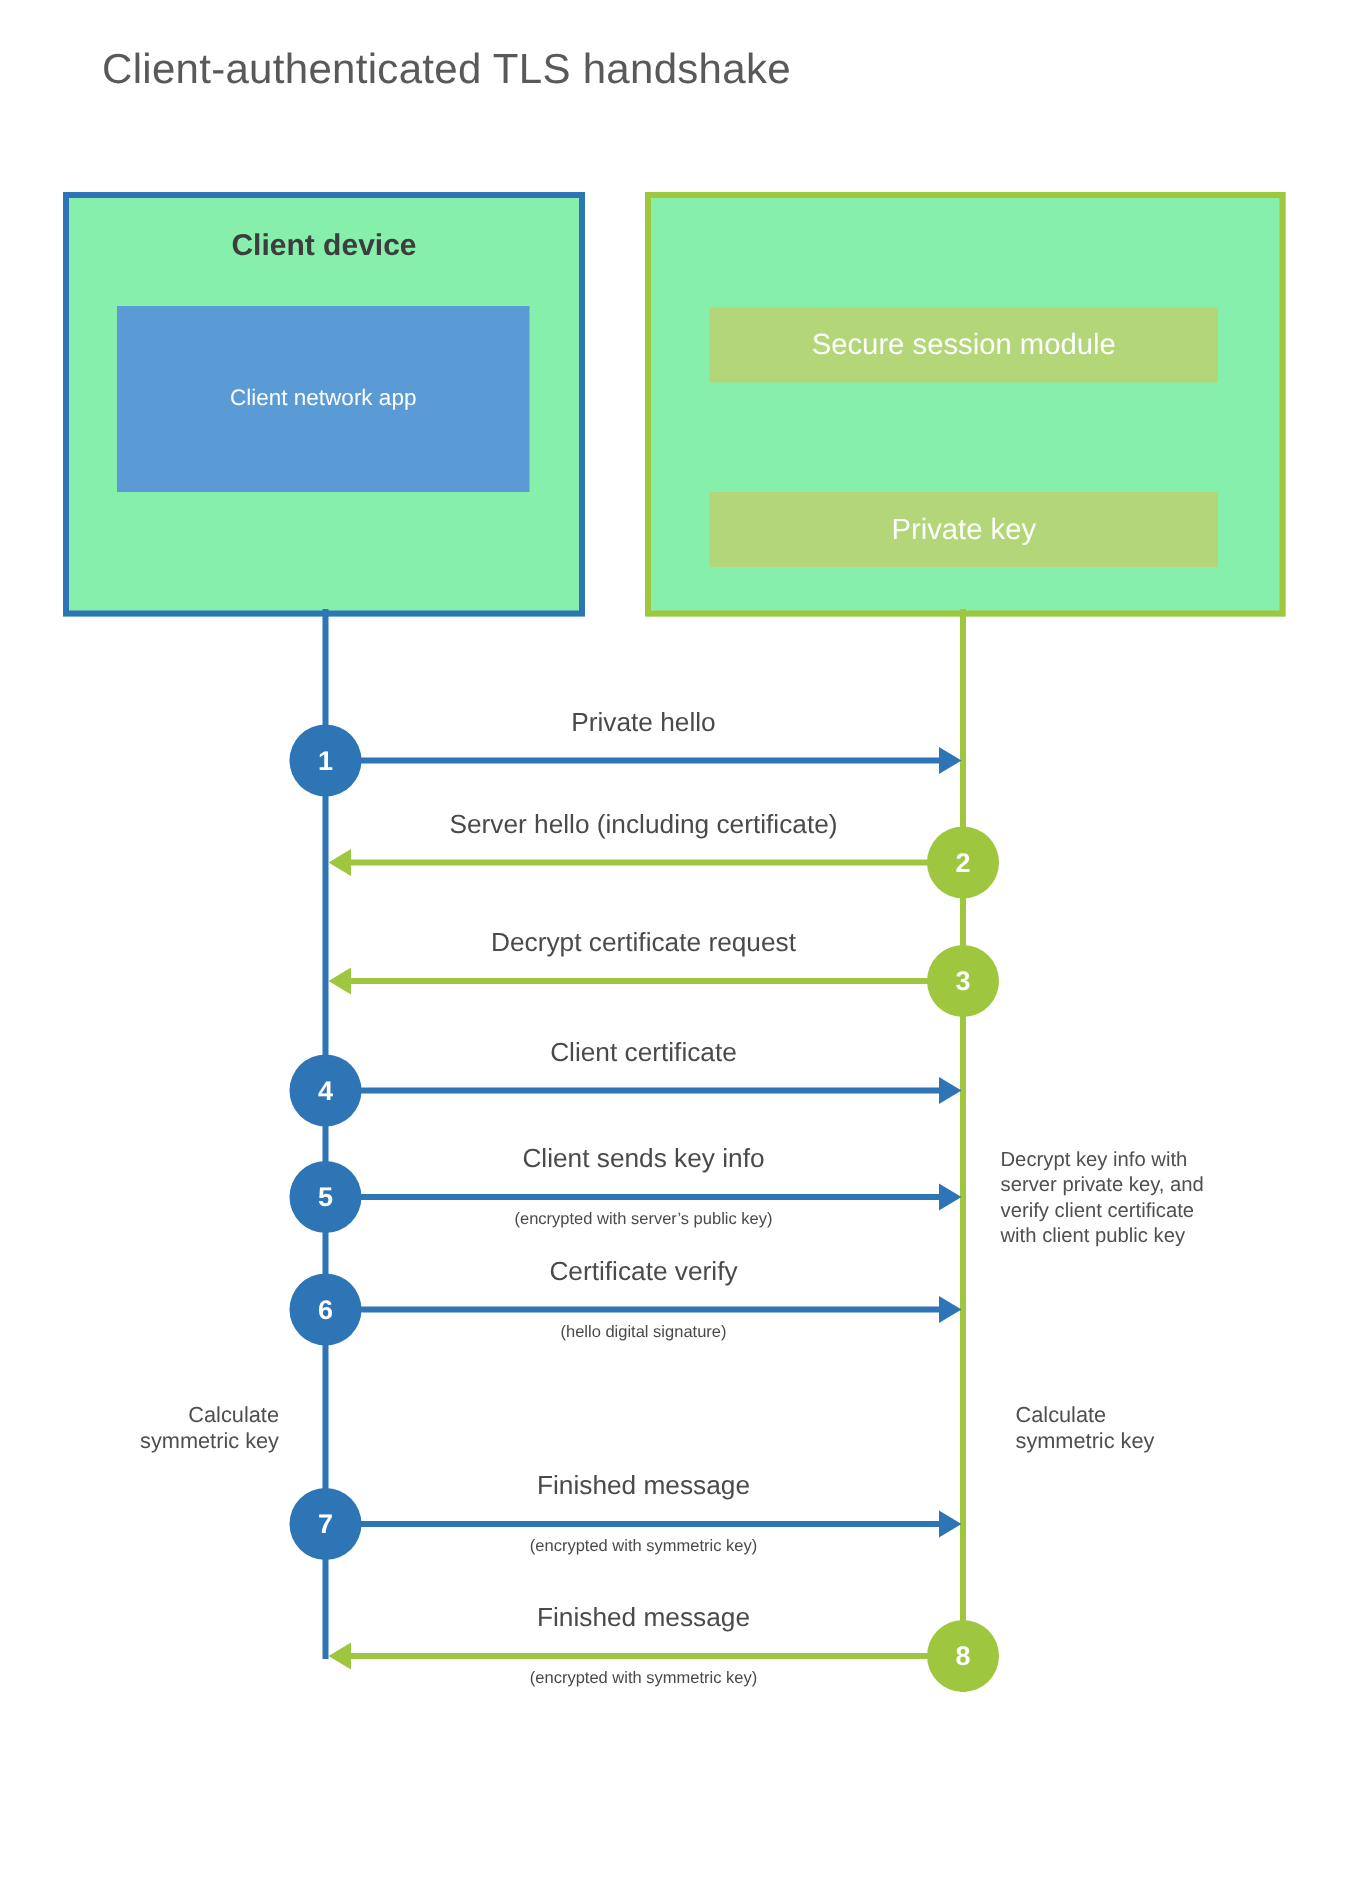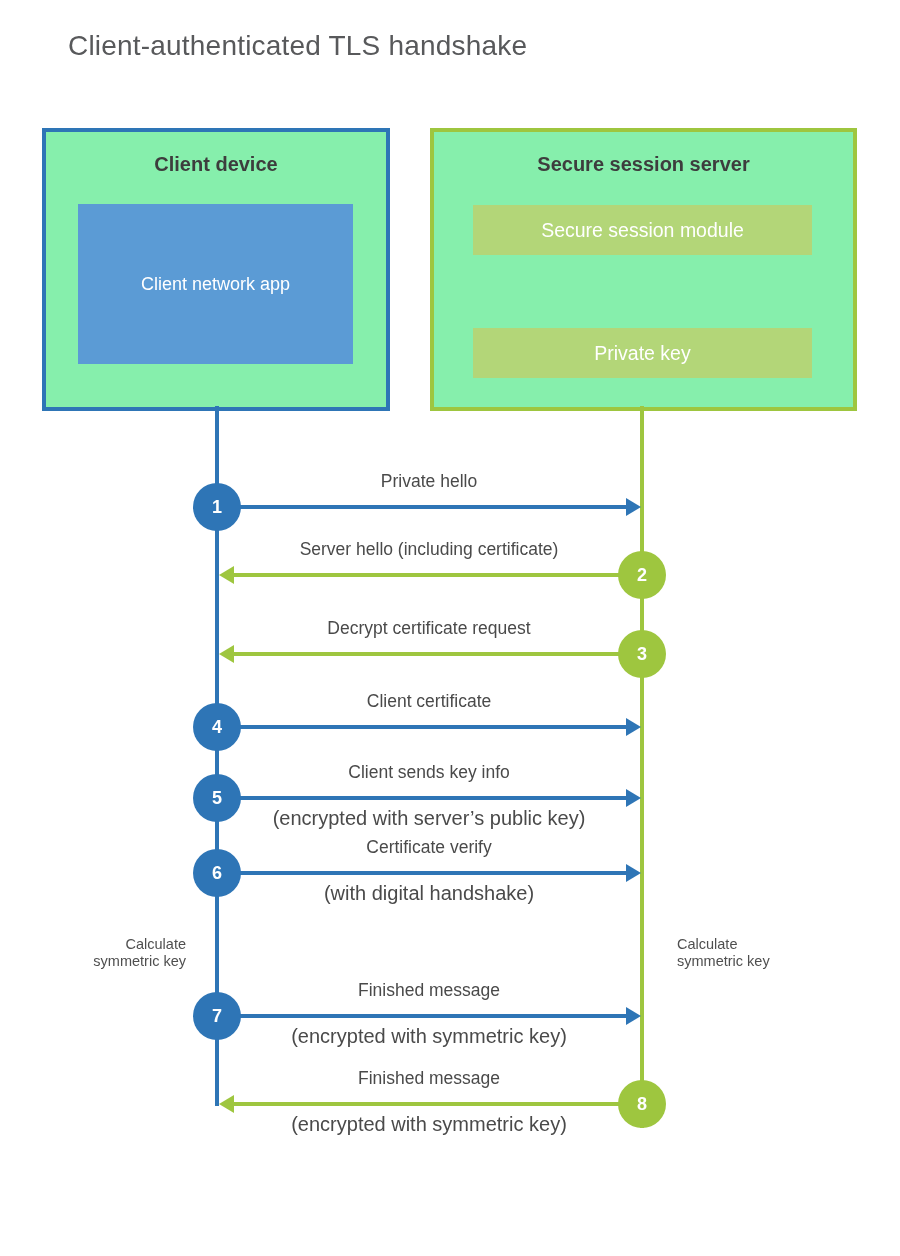--- a/index.html
+++ b/index.html
@@ -18,22 +18,22 @@
   .actor-box {
     position:absolute; top:128px; height:283px; box-sizing:border-box;
     background:#86efac;
   }
   .client-box { left:42px;  width:348px; border:4px solid #2e75b6; }
   .server-box { left:430px; width:427px; border:4px solid #9ec63f; }
   .actor-title {
     margin-top:21px; text-align:center; font-size:20px; font-weight:bold; color:#3d3d3d;
   }
   .client-app {
-    position:absolute; left:32px; top:72px; width:275px; height:160px;
-    background:#5b9bd5; color:#ffffff; font-size:18px;
+    position:absolute; left:32px; top:72px; width:275px; height:124px;
+    background:#5b9bd5; color:#ffffff; font-size:15px;
     display:flex; align-items:center; justify-content:center; text-align:center;
   }
   .client-app span { max-width:185px; line-height:1.45; }
   .server-bar {
     position:absolute; left:39px; width:339px; height:50px;
     background:#b3d678; color:#ffffff; font-size:19.5px;
     display:flex; align-items:center; justify-content:center; text-align:left;
   }
 
   
@@ -61,21 +61,21 @@
     color:#ffffff; font-weight:bold; font-size:18px;
   }
   .badge.blue  { background:#2e75b6; }
   .badge.green { background:#9ec63f; }
   .msg-label {
     position:absolute; left:221px; width:416px; text-align:center;
     font-size:17.5px; color:#4a4a4a;
   }
   .msg-sub {
     position:absolute; left:221px; width:416px; text-align:center;
-    font-size:20px; color:#4a4a4a;
+    font-size:11px; color:#4a4a4a;
   }
 
   
   .side-note {
     position:absolute; font-size:13.5px; line-height:17px; color:#4f4f4f;
     white-space:pre-line;
   }
   .calc-left  { left:46px;  top:936px; width:140px; text-align:right; font-size:14.5px; }
   .calc-right { left:677px; top:936px; width:140px; text-align:left;  font-size:14.5px; }
   .decrypt-note { left:667px; top:764px; width:175px; }
@@ -88,21 +88,20 @@
   <div class="page-title">Client-authenticated TLS handshake</div>
 
   <div class="actor-box client-box">
     <div class="actor-title">Client device</div>
     <div class="client-app">
       <span>Client network app</span>
     </div>
   </div>
 
   <div class="actor-box server-box">
-    <div class="actor-title">Secure session server</div>
     <div class="server-bar" style="top:73px">Secure session module</div>
     <div class="server-bar" style="top:196px">Private key</div>
   </div>
 
   <div class="lifeline blue"></div>
   <div class="lifeline green"></div>
 
   <div>
     <div class="msg-label" style="top:471px">Private hello</div>
     <div class="shaft blue-bg" style="left:217px;top:505px;width:409px"></div>
@@ -146,21 +145,21 @@
     <div class="msg-sub" style="top:807px">(encrypted with server’s public key)</div>
     <div class="badge blue" style="left:193px;top:774px">
       <span>5</span>
     </div>
   </div>
 
   <div>
     <div class="msg-label" style="top:837px">Certificate verify</div>
     <div class="shaft blue-bg" style="left:217px;top:871px;width:409px"></div>
     <div class="head-right" style="left:626px;top:864px"></div>
-    <div class="msg-sub" style="top:882px">(with digital handshake)</div>
+    <div class="msg-sub" style="top:882px">(hello digital signature)</div>
     <div class="badge blue" style="left:193px;top:849px">
       <span>6</span>
     </div>
   </div>
 
   <div>
     <div class="msg-label" style="top:980px">Finished message</div>
     <div class="shaft blue-bg" style="left:217px;top:1014px;width:409px"></div>
     <div class="head-right" style="left:626px;top:1007px"></div>
     <div class="msg-sub" style="top:1025px">(encrypted with symmetric key)</div>
@@ -172,18 +171,22 @@
   <div>
     <div class="msg-label" style="top:1068px">Finished message</div>
     <div class="shaft green-bg" style="left:234px;top:1102px;width:408px"></div>
     <div class="head-left" style="left:219px;top:1095px"></div>
     <div class="msg-sub" style="top:1113px">(encrypted with symmetric key)</div>
     <div class="badge green" style="left:618px;top:1080px">
       <span>8</span>
     </div>
   </div>
 
+  <div class="side-note decrypt-note">Decrypt key info with
+server private key, and
+verify client certificate
+with client public key</div>
   <div class="side-note calc-left">Calculate
 symmetric key</div>
   <div class="side-note calc-right">Calculate
 symmetric key</div>
 
 </div>
 
 </body></html>

